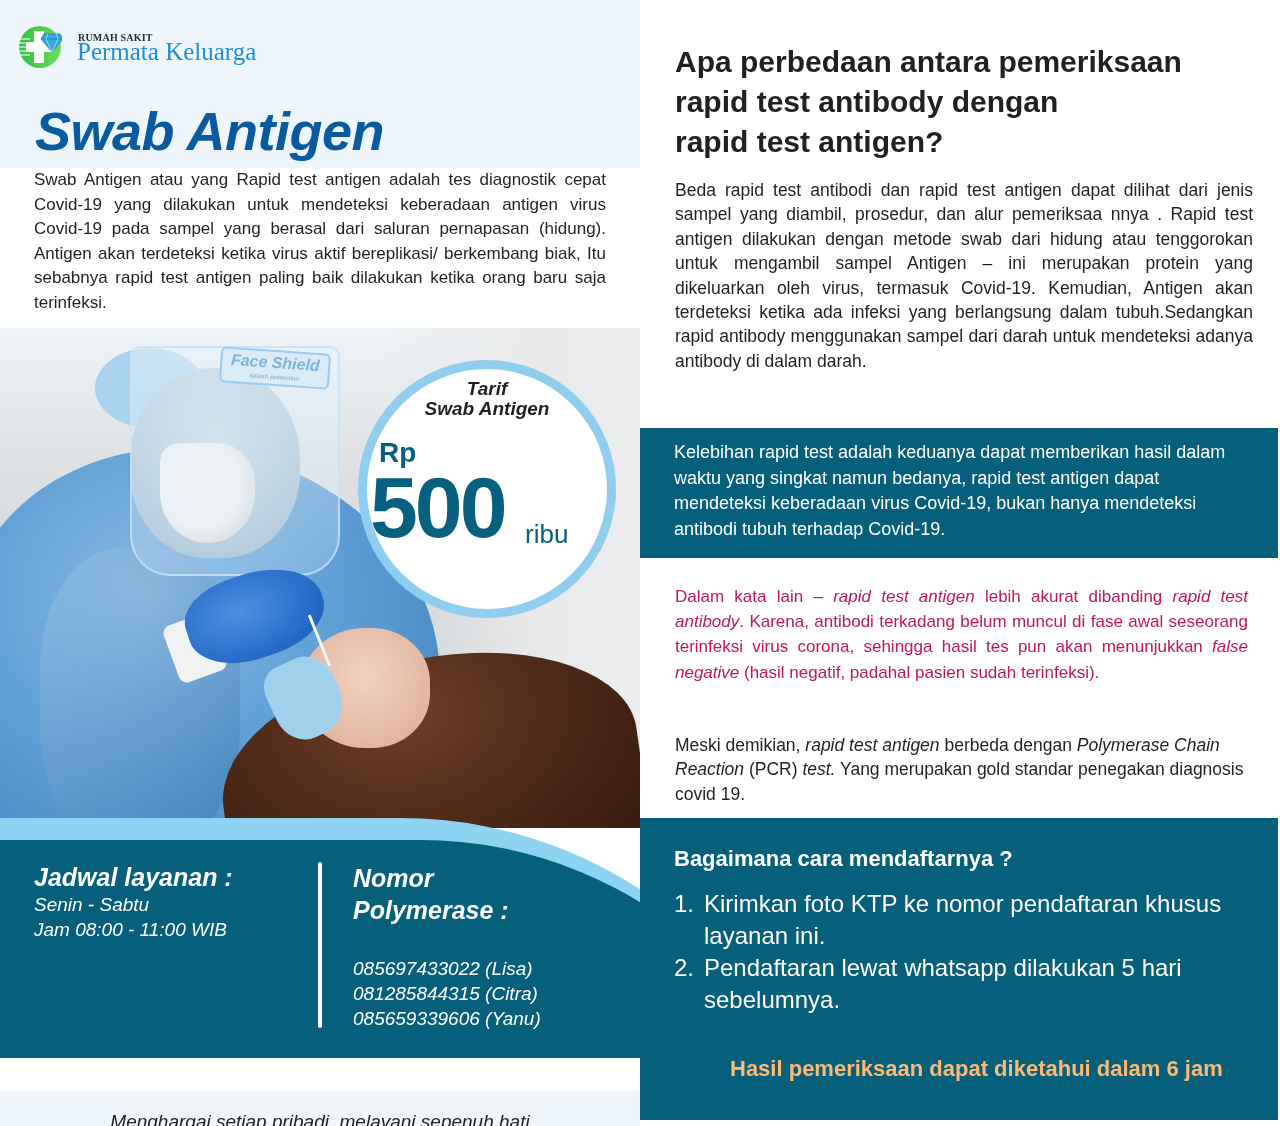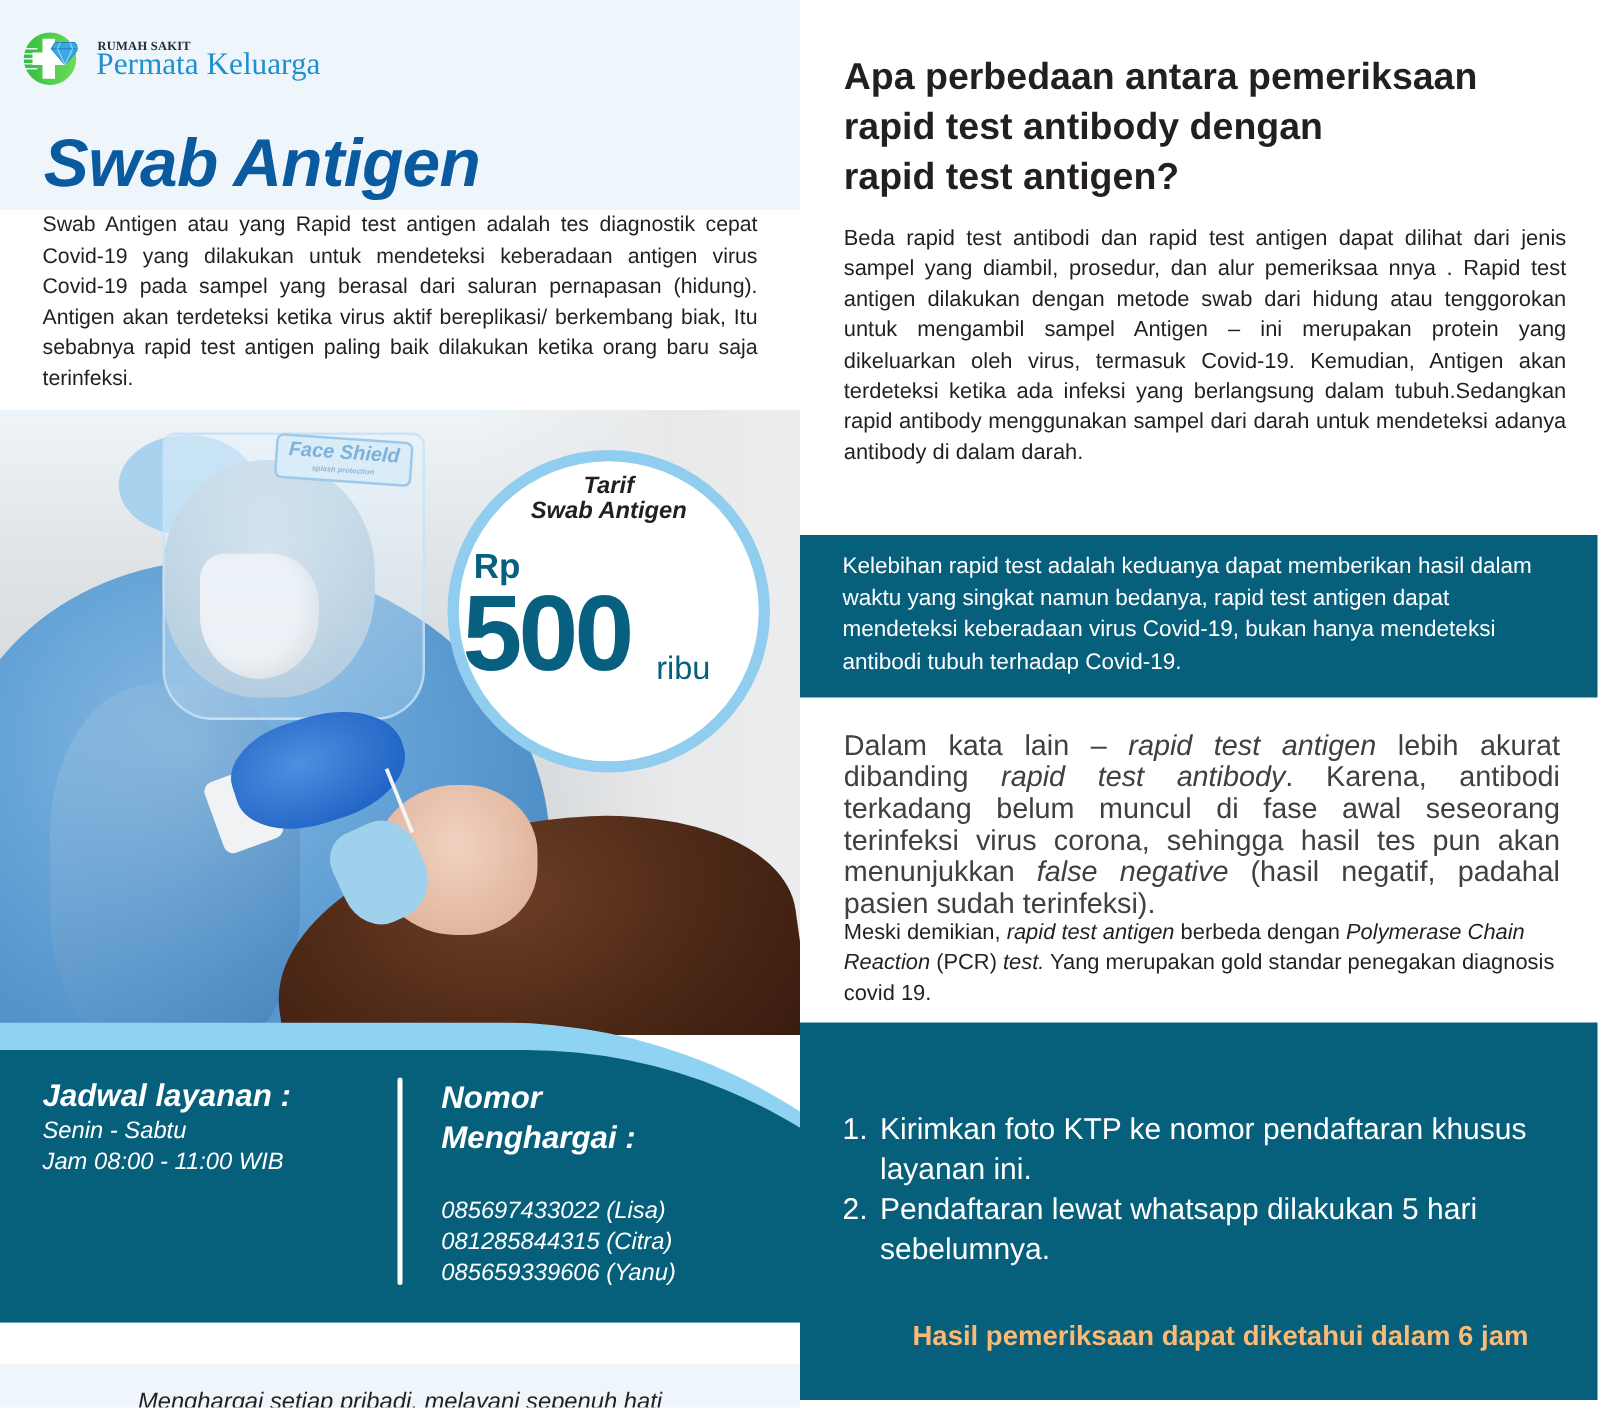--- a/index.html
+++ b/index.html
@@ -171,21 +171,21 @@
     }
     .teal-box1 {
       position: absolute; left: 640px; top: 428px; width: 638px; height: 130px; background: #065f7b;
     }
     .teal-box1 p {
       position: absolute; left: 34px; top: 12px; width: 580px;
       font-size: 18px; line-height: 25.5px; color: #ffffff;
     }
     .right-p2 {
       position: absolute; left: 675px; top: 584px; width: 573px;
-      font-size: 23px; line-height: 25.2px; text-align: justify; color: #404040;
+      font-size: 17px; line-height: 25.2px; text-align: justify; color: #be185d;
     }
     .right-p3 {
       position: absolute; left: 675px; top: 733px; width: 595px;
       font-size: 17.5px; line-height: 24.4px; color: #231f20;
     }
     .teal-box2 {
       position: absolute; left: 640px; top: 818px; width: 638px; height: 302px; background: #065f7b;
     }
     .how-title {
       position: absolute; left: 34px; top: 28px; font-size: 22px; font-weight: bold; color: #ffffff;
@@ -273,21 +273,21 @@
   <div class="sched-title">Jadwal layanan :</div>
   <div class="sched-line">Senin - Sabtu</div>
   <div class="sched-line">Jam 08:00 - 11:00 WIB</div>
 </div>
 
 <div class="divider"></div>
 
 <div class="sched-right">
   <div class="reg-title">
     <div>Nomor</div>
-    <div>Menghargai :</div>
+    <div>Polymerase :</div>
   </div>
   <div class="phones">
     <div class="phone">
       <span>085697433022</span>
       <span>(Lisa)</span>
     </div>
     <div class="phone">
       <span>081285844315</span>
       <span>(Citra)</span>
     </div>
@@ -312,20 +312,21 @@
 
 <div class="teal-box1">
   <p>Kelebihan rapid test adalah keduanya dapat memberikan hasil dalam waktu yang singkat namun bedanya, rapid test antigen dapat mendeteksi keberadaan virus Covid-19, bukan hanya mendeteksi antibodi tubuh terhadap Covid-19.</p>
 </div>
 
 <p class="right-p2"><span>Dalam kata lain – </span><i>rapid test antigen</i><span> lebih akurat dibanding </span><i>rapid test antibody</i><span>. Karena, antibodi terkadang belum muncul di fase awal seseorang terinfeksi virus corona, sehingga hasil tes pun akan menunjukkan </span><i>false negative</i><span> (hasil negatif, padahal pasien sudah terinfeksi).</span></p>
 
 <p class="right-p3"><span>Meski demikian, </span><i>rapid test antigen</i><span> berbeda dengan </span><i>Polymerase Chain Reaction</i><span> (PCR) </span><i>test.</i><span> Yang merupakan gold standar penegakan diagnosis covid 19.</span></p>
 
 <div class="teal-box2">
+  <div class="how-title">Bagaimana cara mendaftarnya ?</div>
   <div class="steps">
     <div class="step">
       <span class="step-num">1.</span>
       <span>Kirimkan foto KTP ke nomor pendaftaran khusus layanan ini.</span>
     </div>
     <div class="step">
       <span class="step-num">2.</span>
       <span>Pendaftaran lewat whatsapp dilakukan 5 hari sebelumnya.</span>
     </div>
   </div>

